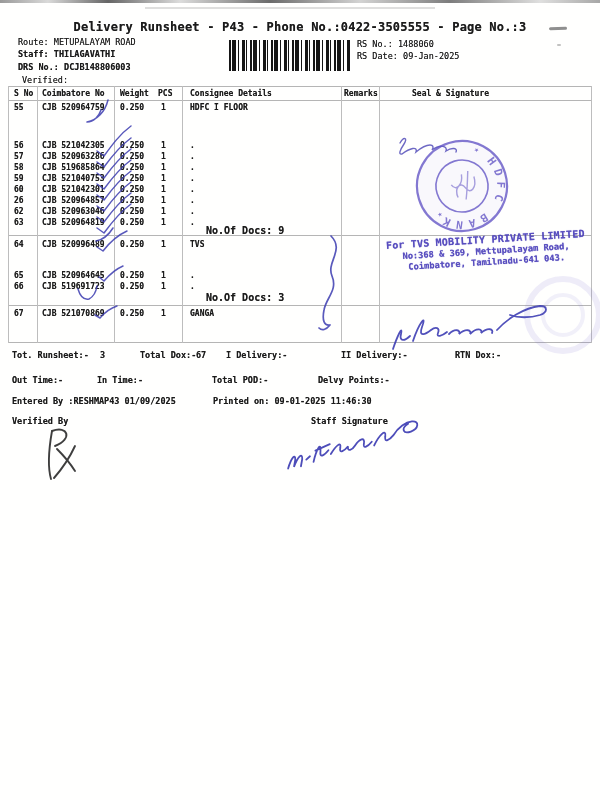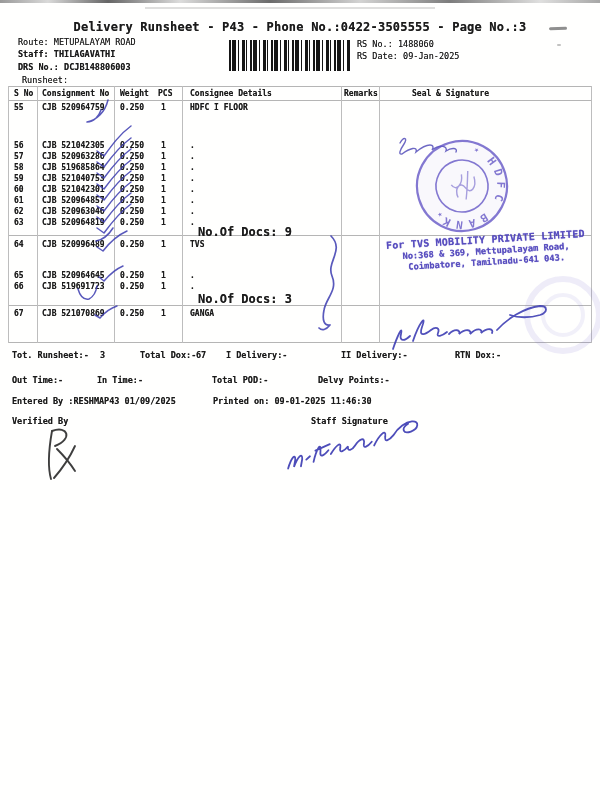--- a/index.html
+++ b/index.html
@@ -37,21 +37,21 @@
   .pencil-dash{position:absolute; top:27px; left:549px; width:18px; height:2.5px; background:#8f8f8f; border-radius:2px; transform:rotate(-2deg);}
   .pencil-dot{position:absolute; top:44px; left:557px; width:4px; height:2px; background:rgba(120,120,120,.45); border-radius:2px;}
   
   .table{position:absolute; top:86px; left:8px; width:584px; height:257px;}
   .hline{position:absolute; left:0; width:584px; height:1px; background:#b5b5b5;}
   .vline{position:absolute; top:0; width:1px; height:257px; background:#bdbdbd;}
   .th{position:absolute; top:3px; font-size:8px; font-weight:700; white-space:pre; text-shadow:0 0 .4px rgba(20,20,20,.6);}
   .row{position:absolute; left:0; width:584px; height:11px;}
   .cell{position:absolute; top:0; font-size:8px; font-weight:700; white-space:pre; text-shadow:0 0 .4px rgba(20,20,20,.6);}
   .c-sno{left:6px;} .c-con{left:34px;} .c-wt{left:112px;} .c-pcs{left:153px;} .c-cons{left:182px;}
-  .note{position:absolute; left:190px; font-size:12px; font-weight:700; white-space:pre; text-shadow:0 0 .4px rgba(20,20,20,.6);}
+  .note{position:absolute; left:198px; font-size:10px; font-weight:700; white-space:pre; text-shadow:0 0 .4px rgba(20,20,20,.6);}
   .note-1{top:139px;} .note-2{top:206px;}
   
   .foot{position:absolute; font-size:8.5px; font-weight:700; white-space:pre; text-shadow:0 0 .4px rgba(20,20,20,.6);}
   
   .tvs-stamp{
     position:absolute; top:234px; left:379px; width:214px;
     transform:rotate(-3.5deg); color:#4b40ba; text-align:center;
     text-shadow:0 0 .7px rgba(75,64,186,.8); opacity:.92;
   }
   .tvs-l1{font-size:10px; font-weight:700; letter-spacing:.2px; white-space:pre;}
@@ -66,21 +66,21 @@
   <div class="top-smudge"></div>
   <div class="top-streak"></div>
   <div class="pencil-dash"></div>
   <div class="pencil-dot"></div>
 
   <div class="t doc-subtitle">Delivery Runsheet - P43 - Phone No.:0422-3505555 - Page No.:3</div>
 
   <div class="t m-route"><span>Route:</span> <span>METUPALAYAM ROAD</span></div>
   <div class="t m-staff"><span>Staff:</span> <span>THILAGAVATHI</span></div>
   <div class="t m-drs"><span>DRS No.:</span> <span>DCJB148806003</span></div>
-  <div class="t m-vehicle"><span>Runsheet:</span></div>
+  <div class="t m-vehicle"><span>Verified:</span></div>
 
   <div class="barcode"></div>
 
   <div class="t m-rsno"><span>RS No.:</span> <span>1488060</span></div>
   <div class="t m-rsdate"><span>RS Date:</span> <span>09-Jan-2025</span></div>
 
   <div class="table">
     <div class="hline" style="top:0;"></div>
     <div class="hline" style="top:14px;"></div>
     <div class="hline" style="top:149px;"></div>
@@ -88,21 +88,21 @@
     <div class="hline" style="top:256px;"></div>
     <div class="vline" style="left:0;"></div>
     <div class="vline" style="left:29px;"></div>
     <div class="vline" style="left:106px;"></div>
     <div class="vline" style="left:174px;"></div>
     <div class="vline" style="left:333px;"></div>
     <div class="vline" style="left:371px;"></div>
     <div class="vline" style="left:583px;"></div>
 
     <div class="th" style="left:6px;">S No</div>
-    <div class="th" style="left:34px;">Consignment No</div>
+    <div class="th" style="left:34px;">Coimbatore No</div>
     <div class="th" style="left:112px;">Weight</div>
     <div class="th" style="left:150px;">PCS</div>
     <div class="th" style="left:182px;">Consignee Details</div>
     <div class="th" style="left:336px;">Remarks</div>
     <div class="th" style="left:404px;">Seal &amp; Signature</div>
 
     <div id="rows-host">
         <div class="row" style="top: 17px;">
     <span class="cell c-sno">55</span>
     <span class="cell c-con">CJB 520964759</span>
@@ -139,21 +139,21 @@
     <span class="cell c-cons">.</span>
   </div>
         <div class="row" style="top: 99px;">
     <span class="cell c-sno">60</span>
     <span class="cell c-con">CJB 521042301</span>
     <span class="cell c-wt">0.250</span>
     <span class="cell c-pcs">1</span>
     <span class="cell c-cons">.</span>
   </div>
         <div class="row" style="top: 110px;">
-    <span class="cell c-sno">61</span>
+    <span class="cell c-sno">26</span>
     <span class="cell c-con">CJB 520964857</span>
     <span class="cell c-wt">0.250</span>
     <span class="cell c-pcs">1</span>
     <span class="cell c-cons">.</span>
   </div>
         <div class="row" style="top: 121px;">
     <span class="cell c-sno">62</span>
     <span class="cell c-con">CJB 520963046</span>
     <span class="cell c-wt">0.250</span>
     <span class="cell c-pcs">1</span>

